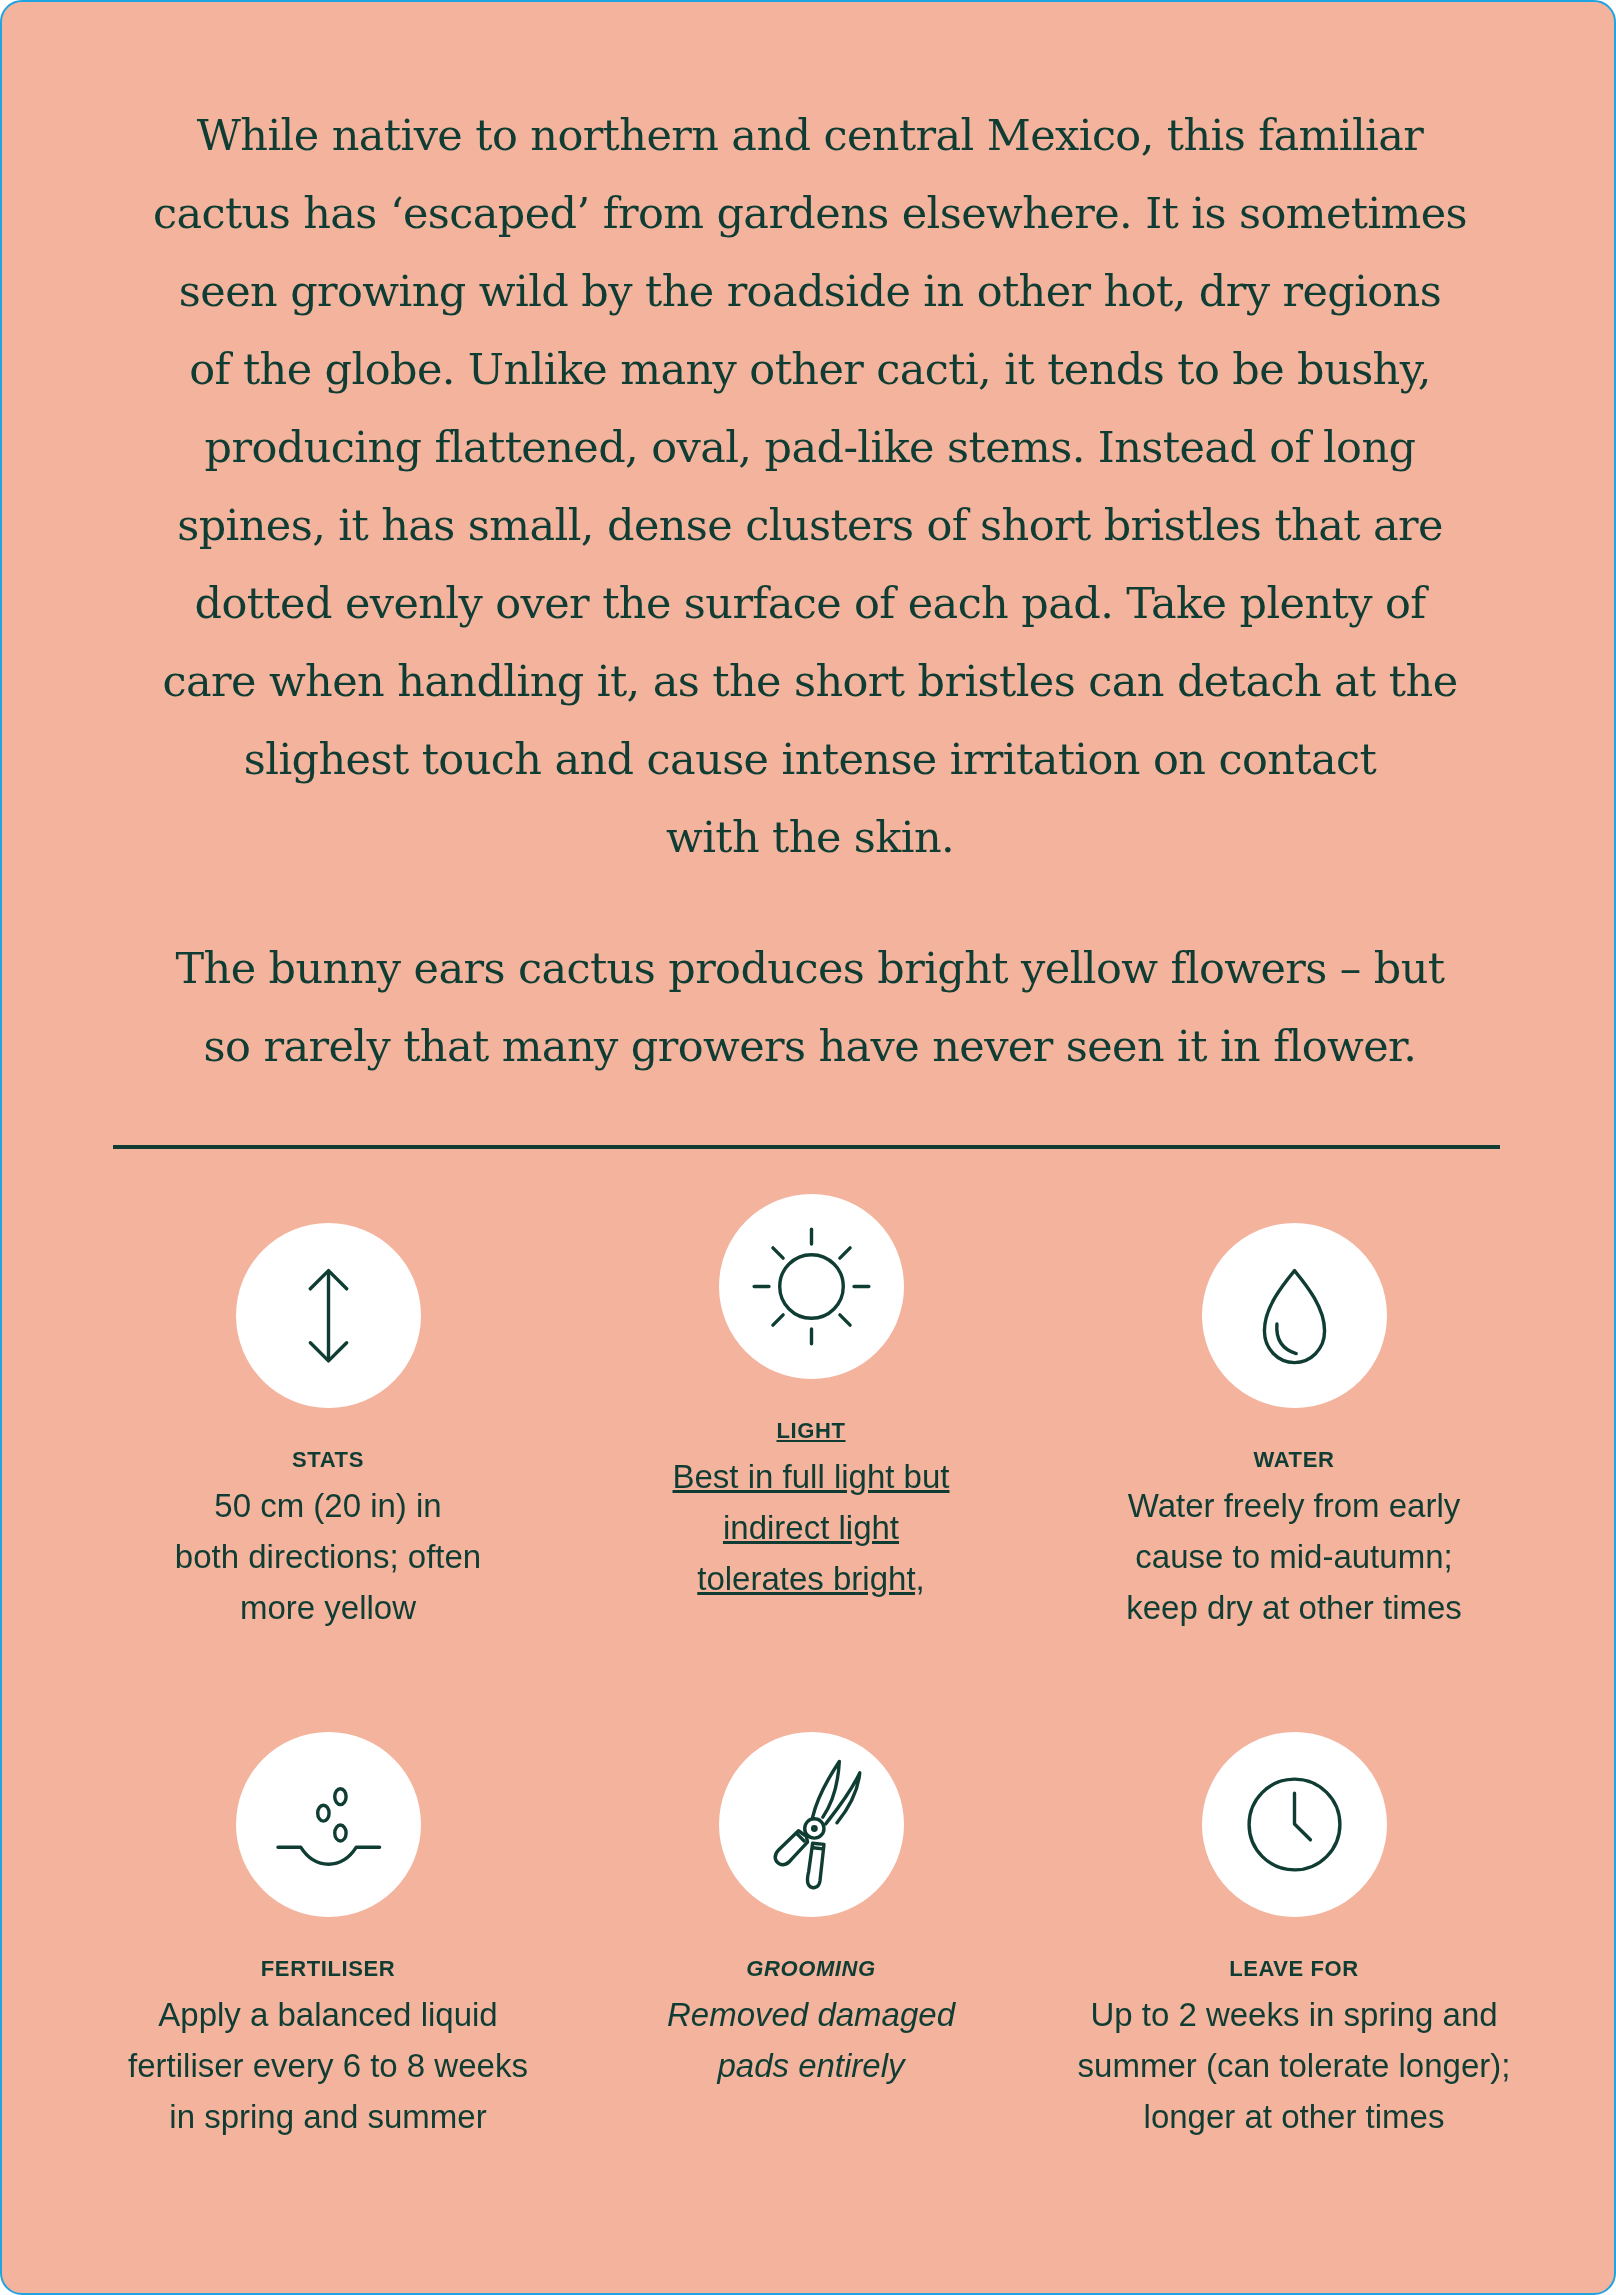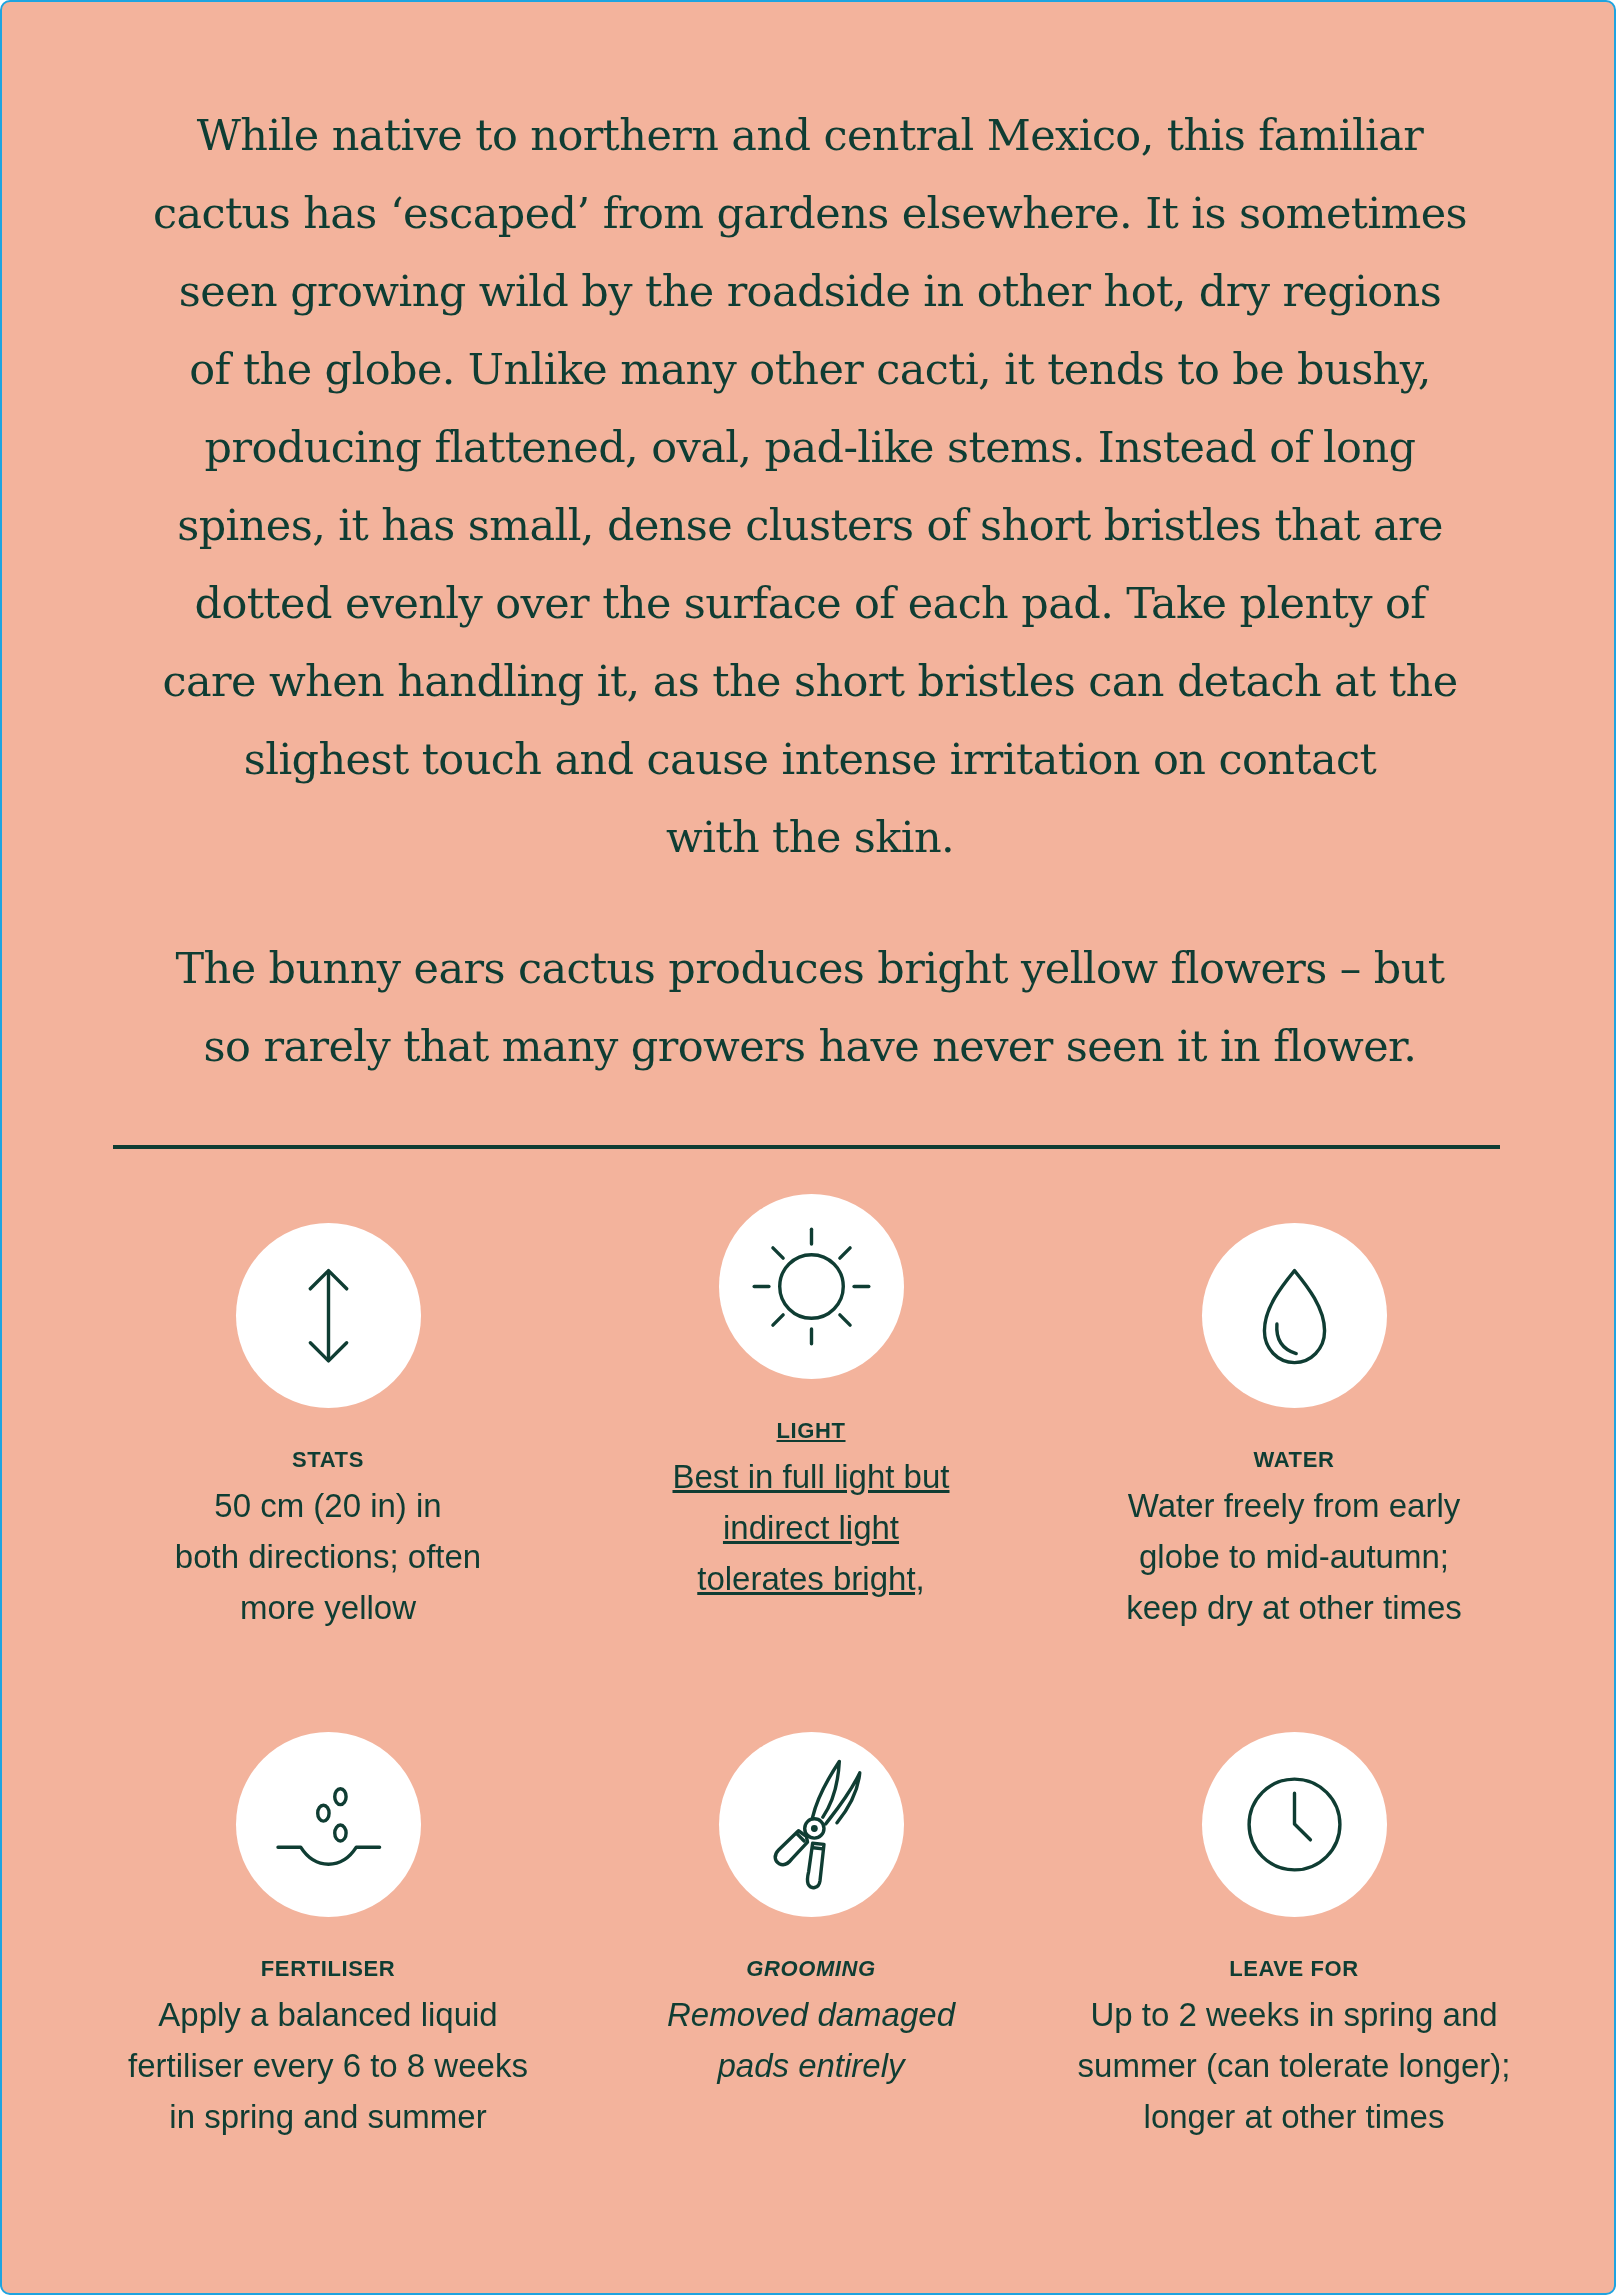--- a/index.html
+++ b/index.html
@@ -9,21 +9,21 @@
     position: relative;
     overflow: hidden;
   }
   .card {
     position: absolute;
     left: 0; top: 0;
     width: 1616px; height: 2295px;
     box-sizing: border-box;
     background: #f3b39c;
     border: 2.8px solid #1ea4e0;
-    border-radius: 10px;
+    border-radius: 22px;
   }
   .para {
     position: absolute;
     left: 0; width: 1616px;
     text-align: center;
     color: #0f3d33;
     font-family: "DejaVu Serif", "Liberation Serif", serif;
     font-size: 43px;
     letter-spacing: -0.6px;
   }
@@ -139,21 +139,21 @@
   <div class="care-item" id="item-2">
     <div class="icon-circle">
       <svg viewBox="0 0 326 326">
         <path class="stroke" d="M163,84 C140,112 110,150 110,190 C110,222 134,246 163,246 C192,246 216,222 216,190 C216,150 186,112 163,84 Z"></path>
         <path class="stroke" d="M132,178 C130,204 140,222 166,230"></path>
       </svg>
     </div>
     <div class="care-title">WATER</div>
     <div class="care-body">
       <span class="line">Water freely from early</span>
-      <span class="line">globe to mid-autumn;</span>
+      <span class="line">cause to mid-autumn;</span>
       <span class="line">keep dry at other times</span>
     </div>
   </div>
 
   <div class="care-item" id="item-3">
     <div class="icon-circle">
       <svg viewBox="0 0 326 326">
         <ellipse class="stroke" cx="184" cy="114" rx="10" ry="14"></ellipse>
         <ellipse class="stroke" cx="154" cy="143" rx="10" ry="14"></ellipse>
         <ellipse class="stroke" cx="184" cy="178" rx="10" ry="14"></ellipse>

